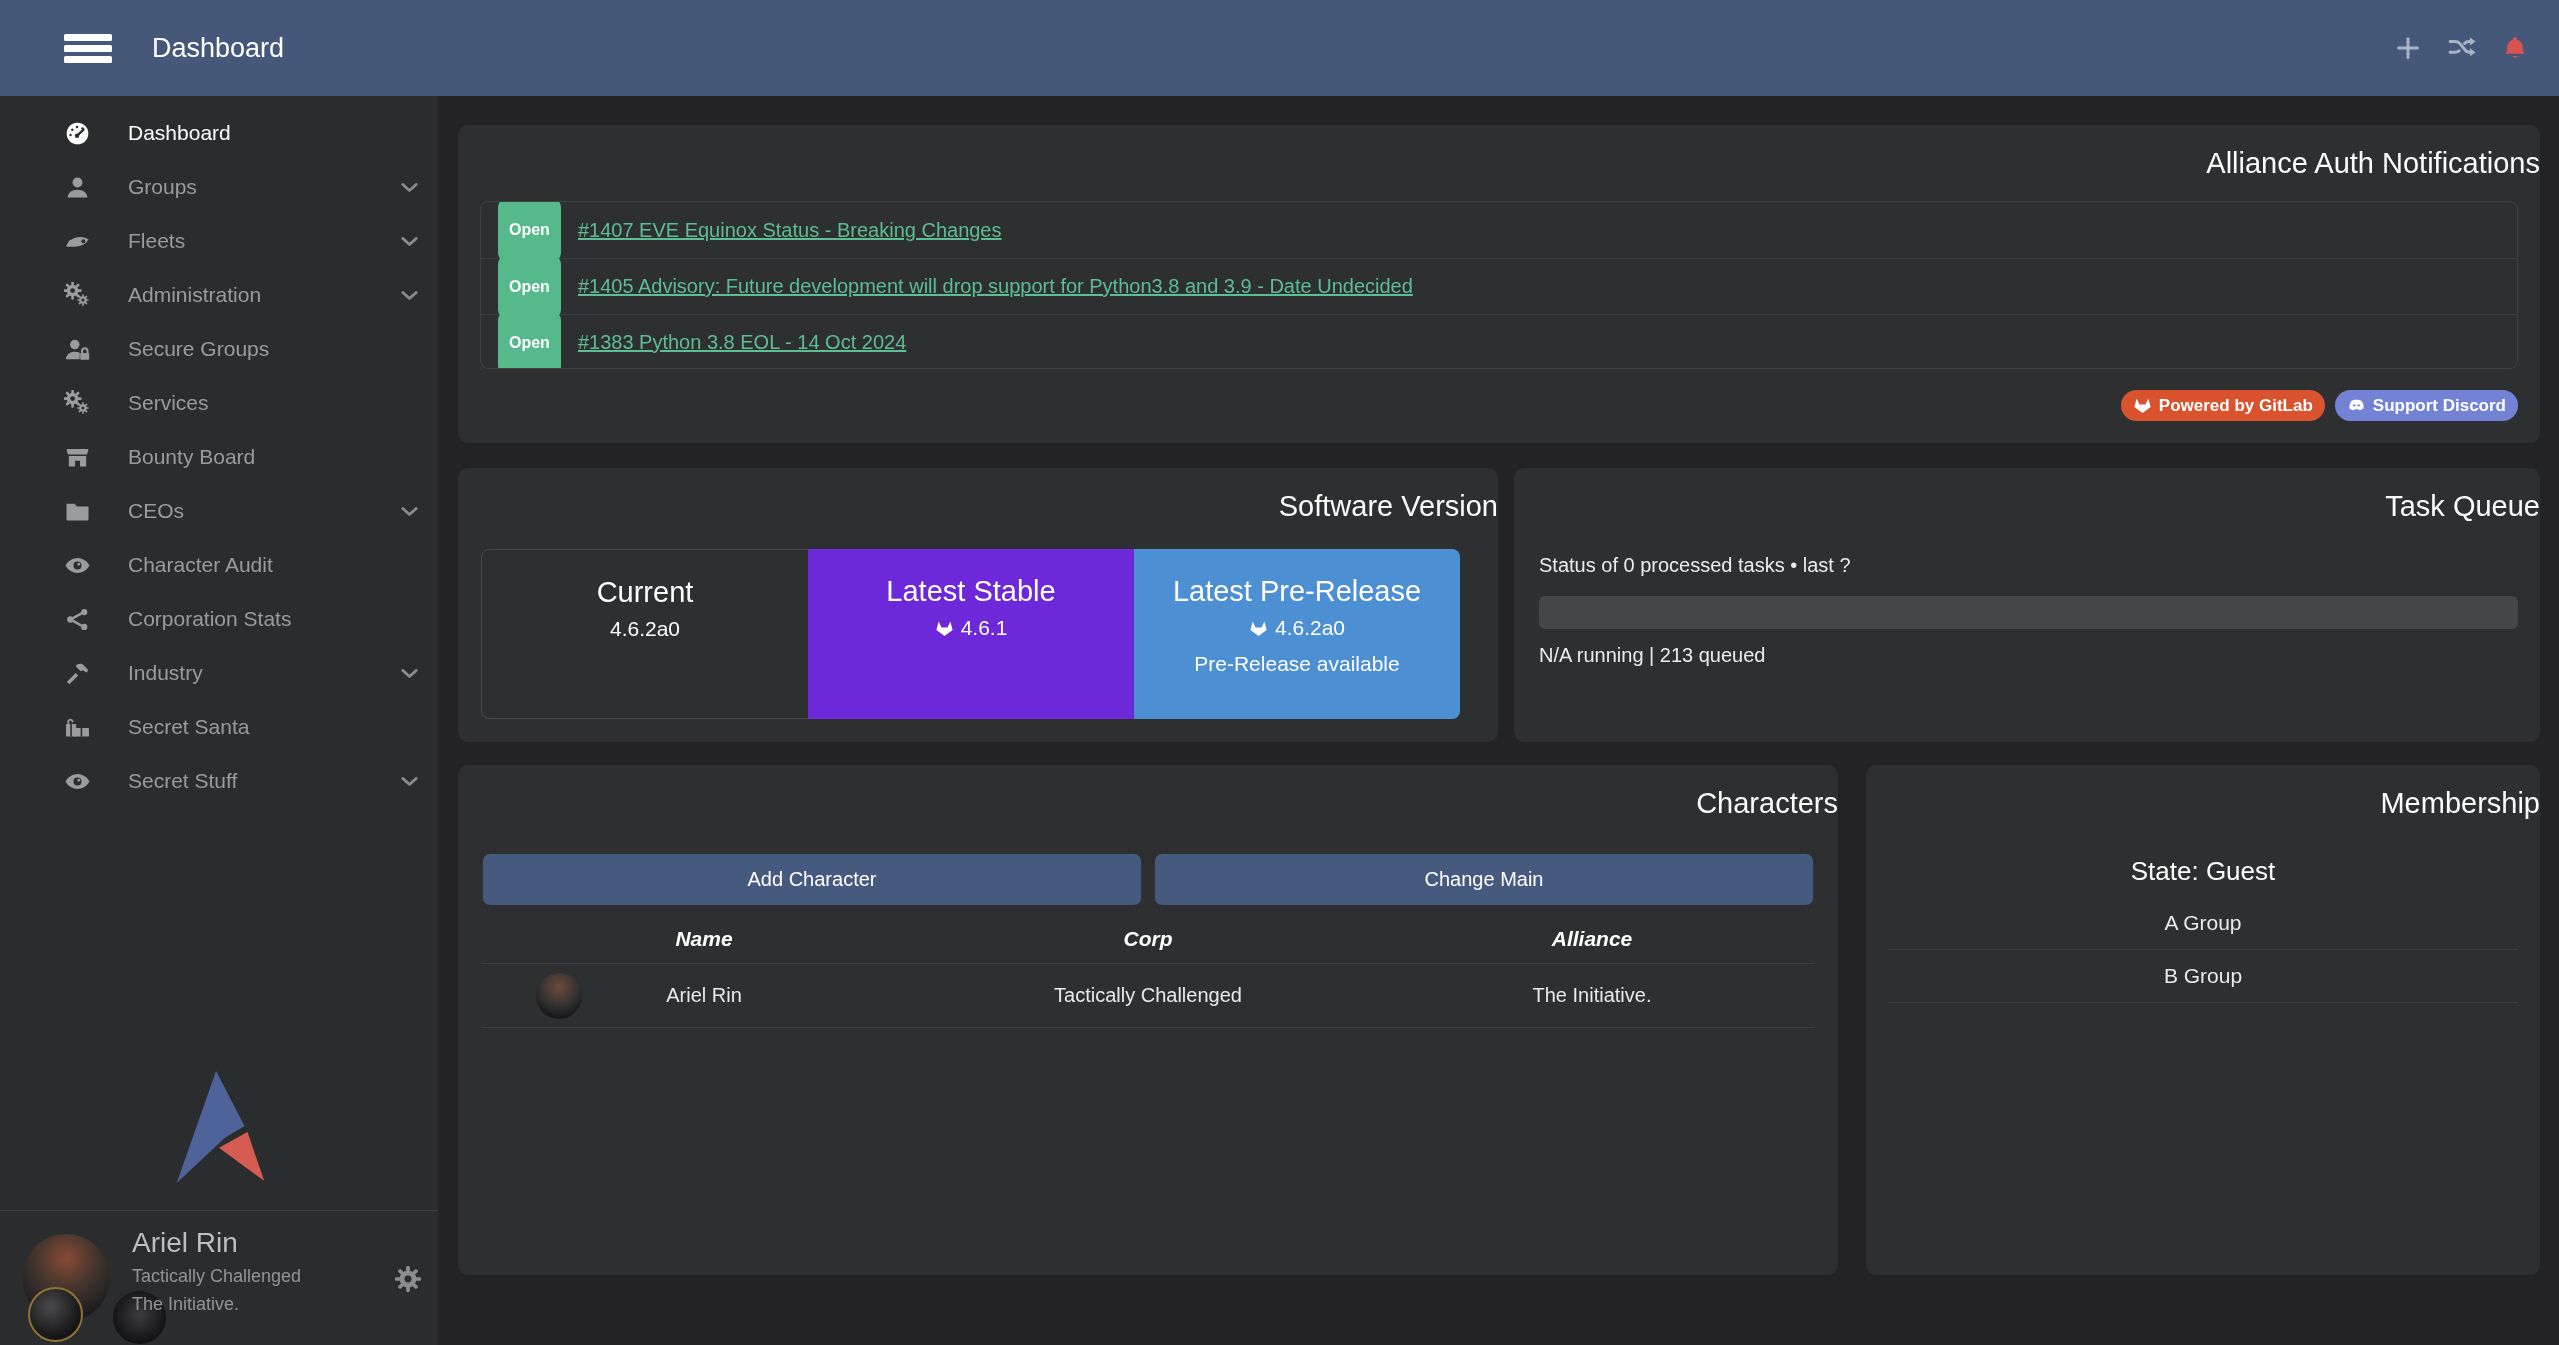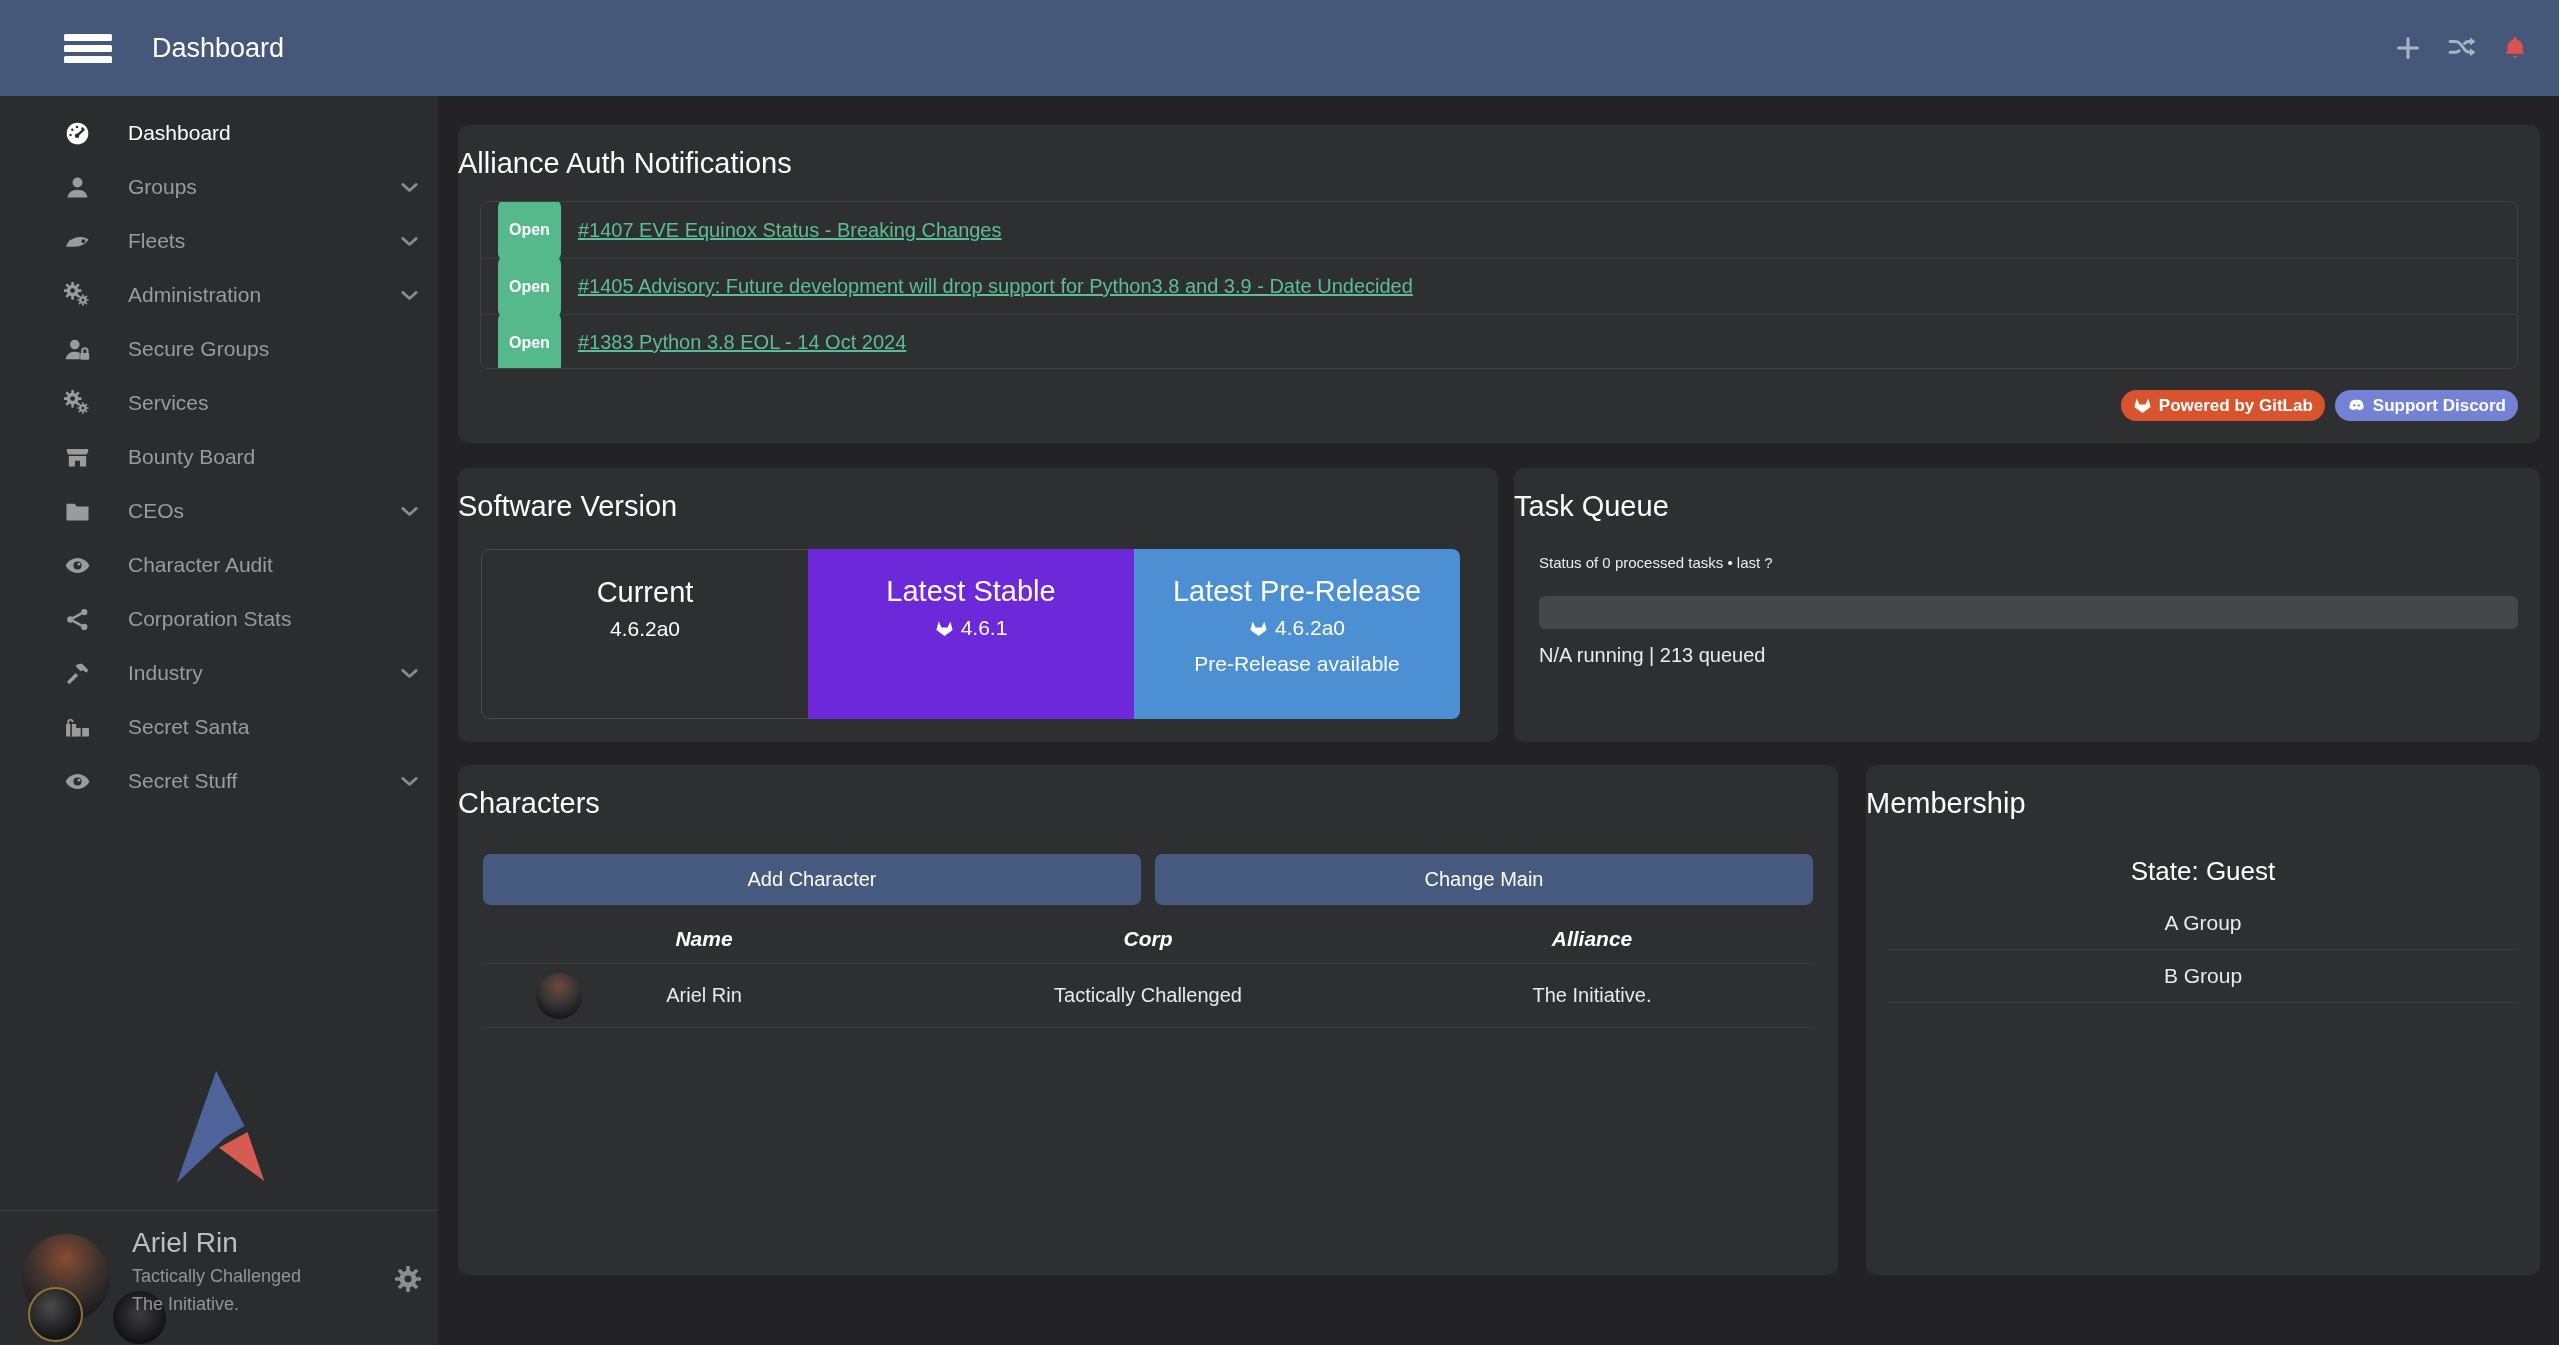--- a/index.html
+++ b/index.html
@@ -43,21 +43,21 @@
   .u-badge2 { position:absolute; left:113px; top:80px; width:53px; height:53px; border-radius:50%;
               background:radial-gradient(circle at 50% 45%, #3c3c40, #101012 75%); }
   .u-info { position:absolute; left:132px; top:16px; }
   .u-name { font-size:28px; color:#BDBEC0; }
   .u-corp, .u-alli { font-size:18px; color:#939496; margin-top:7px; }
   .u-gear { position:absolute; right:14px; top:52px; width:32px; height:32px; color:#8C8D8F; cursor:pointer; }
   .u-gear svg { width:100%; height:100%; }
 
   
   .panel { position:absolute; background:#2E2F31; border-radius:10px; }
-  .p-title { font-size:29px; color:#FDFDFD; text-align:left; padding-top:22px; font-weight:400; }
+  .p-title { font-size:29px; color:#FDFDFD; text-align:right; padding-top:22px; font-weight:400; }
 
   .panel.notif  { left:458px;  top:125px; width:2082px; height:318px; }
   .panel.soft   { left:458px;  top:468px; width:1040px; height:274px; }
   .panel.task   { left:1514px; top:468px; width:1026px; height:274px; }
   .panel.chars  { left:458px;  top:765px; width:1380px; height:510px; }
   .panel.member { left:1866px; top:765px; width:674px;  height:510px; }
 
   
   .notif-list { position:absolute; left:22px; right:22px; top:76px; height:168px;
                 border:1px solid #404144; border-radius:8px; overflow:hidden; }
@@ -80,21 +80,21 @@
   .ver-col { flex:1; text-align:center; padding-top:26px; color:#fff; }
   .ver-col.stable { background:#6d28d9; margin:-1px 0; }
   .ver-col.pre    { background:#4D8FD3; margin:-1px -1px -1px 0; border-radius:0 8px 8px 0; }
   .v-label { font-size:29px; }
   .v-line  { margin-top:8px; font-size:21px; display:flex; justify-content:center;
              align-items:center; gap:7px; }
   .v-line svg { width:19px; height:19px; color:#fff; }
   .v-note  { margin-top:12px; font-size:21px; }
 
   
-  .tq-status { position:absolute; left:25px; top:86px;  font-size:15px; color:#ECECEC; }
+  .tq-status { position:absolute; left:25px; top:86px;  font-size:20px; color:#ECECEC; }
   .tq-track  { position:absolute; left:25px; right:22px; top:128px; height:33px;
                background:#454648; border-radius:6px; }
   .tq-queue  { position:absolute; left:25px; top:176px; font-size:20px; color:#ECECEC; }
 
   
   .btn-row { position:absolute; left:25px; right:25px; top:89px; height:51px; display:flex; gap:14px; }
   .btn { flex:1; background:#46597E; border:none; border-radius:7px; color:#fff; font-size:20px;
          cursor:pointer; font-family:inherit; }
   .char-table { position:absolute; left:24px; right:24px; top:149px; }
   .ct-head { display:grid; grid-template-columns:1fr 1fr 1fr; height:50px; align-items:center;

